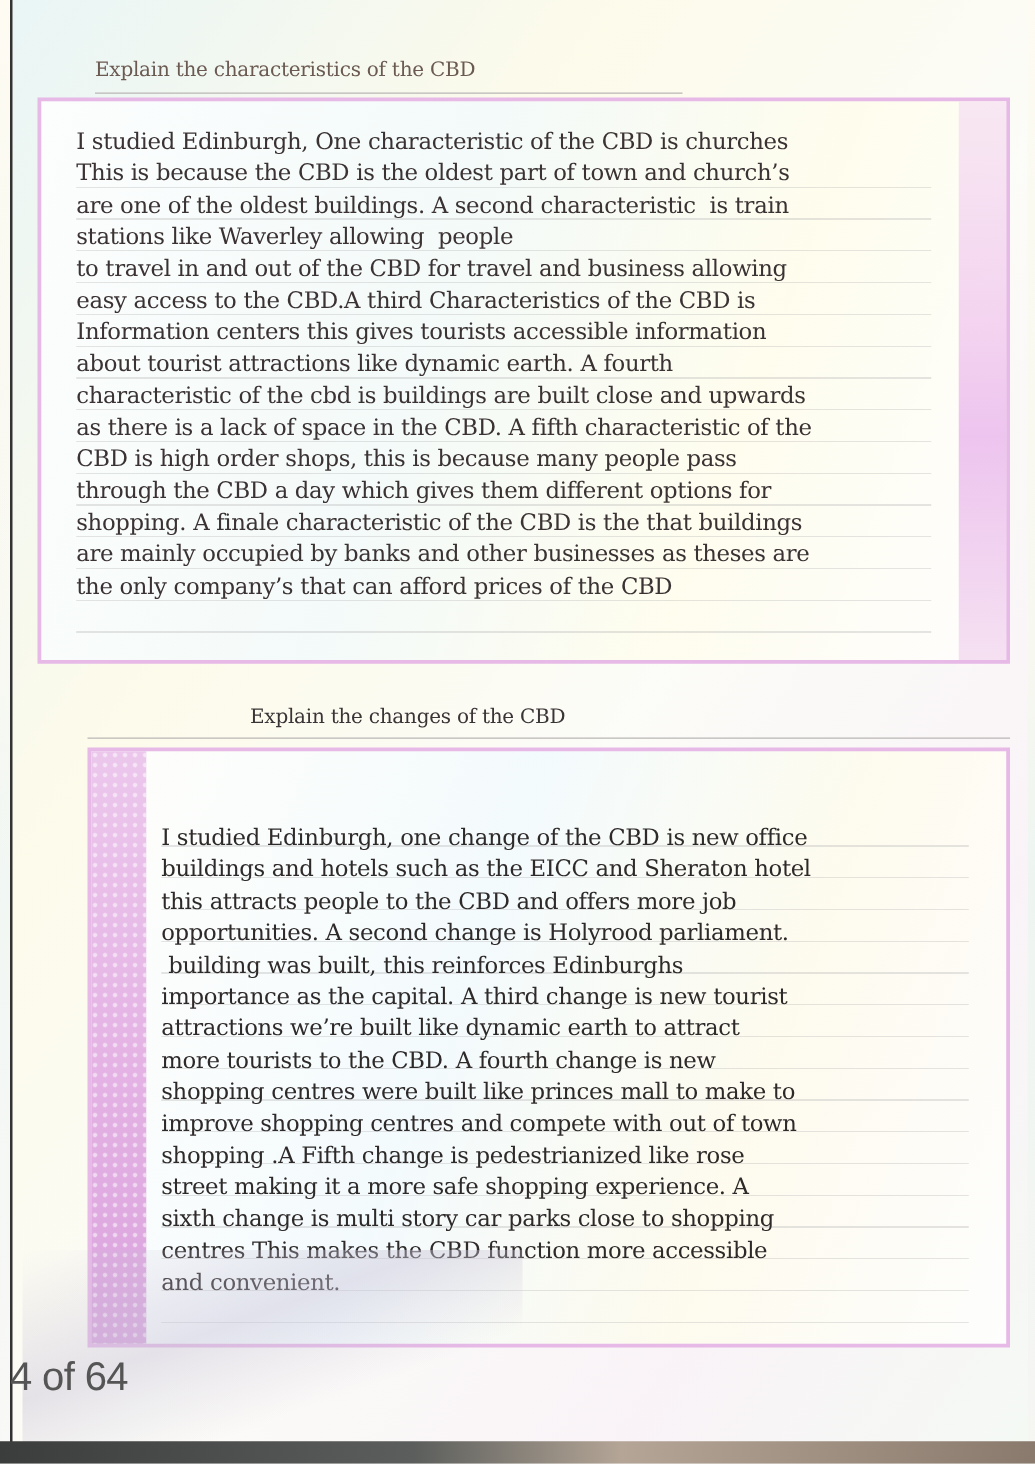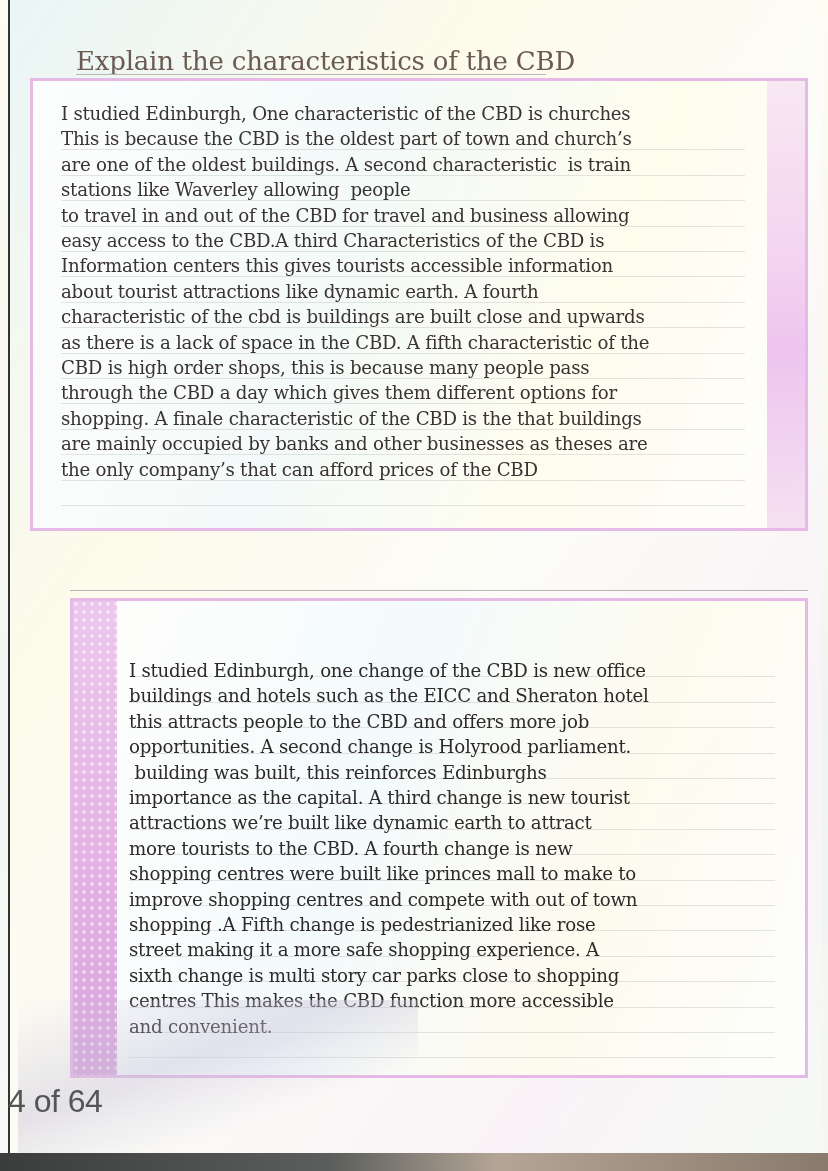--- a/index.html
+++ b/index.html
@@ -12,21 +12,21 @@
       linear-gradient(180deg, #fdfbf2 0%, #f7f8f0 45%, #eef5f1 60%, #f6f6f3 100%);
   }
   .page {
     position: absolute; left: 8px; top: 0; width: 812px; height: 1158px;
     background:
       linear-gradient(125deg, rgba(200,235,245,0.35) 0%, rgba(255,250,220,0.45) 30%, rgba(255,255,255,0.2) 55%, rgba(245,225,250,0.3) 80%, rgba(230,245,240,0.3) 100%),
       #fbfbf6;
     border-left: 2px solid #333;
   }
   .heading {
-    position: absolute; font-size: 26px; letter-spacing: -0.2px; color: #6b5a52;
+    position: absolute; font-size: 16px; letter-spacing: -0.2px; color: #6b5a52;
   }
   .heading.h1 { left: 66px; top: 46px; }
   .heading.h2 { left: 190px; top: 563px; color: #3a3436; }
   .underline {
     position: absolute; height: 1px; background: #b9b7b5;
   }
   .box {
     position: absolute; box-sizing: border-box;
     border: 3px solid #e6b9e6;
     background: linear-gradient(110deg, rgba(255,255,255,0.85) 0%, rgba(240,250,255,0.7) 40%, rgba(255,253,235,0.75) 70%, rgba(255,255,255,0.8) 100%);
@@ -92,20 +92,21 @@
 about tourist attractions like dynamic earth. A fourth
 characteristic of the cbd is buildings are built close and upwards
 as there is a lack of space in the CBD. A fifth characteristic of the
 CBD is high order shops, this is because many people pass
 through the CBD a day which gives them different options for
 shopping. A finale characteristic of the CBD is the that buildings
 are mainly occupied by banks and other businesses as theses are
 the only company’s that can afford prices of the CBD</p>
   </div>
 
+  <div class="heading h2">Explain the changes of the CBD</div>
   <div class="underline" style="left:60px; top:590px; width:738px;"></div>
 
   <div class="box box2">
     <div class="stripe"></div>
     <div class="rules"></div>
     <p class="para">I studied Edinburgh, one change of the CBD is new office
 buildings and hotels such as the EICC and Sheraton hotel
 this attracts people to the CBD and offers more job
 opportunities. A second change is Holyrood parliament.
  building was built, this reinforces Edinburghs

